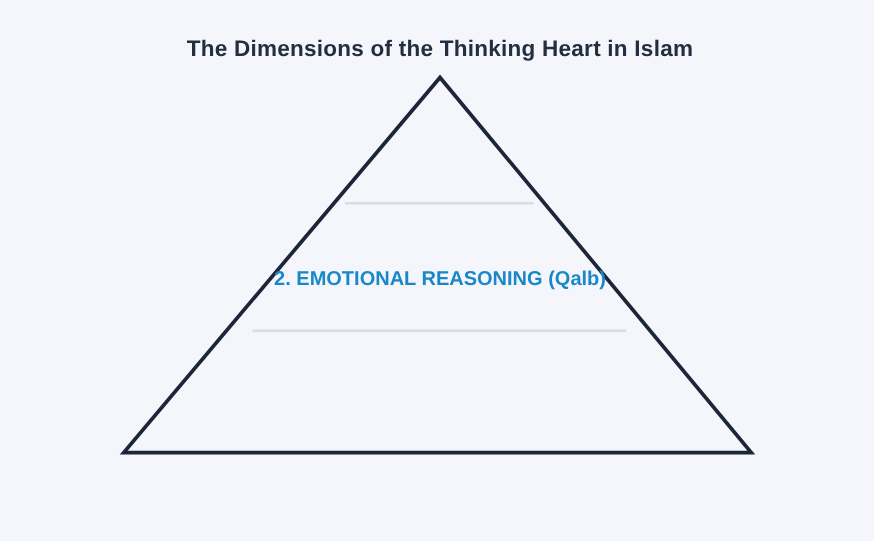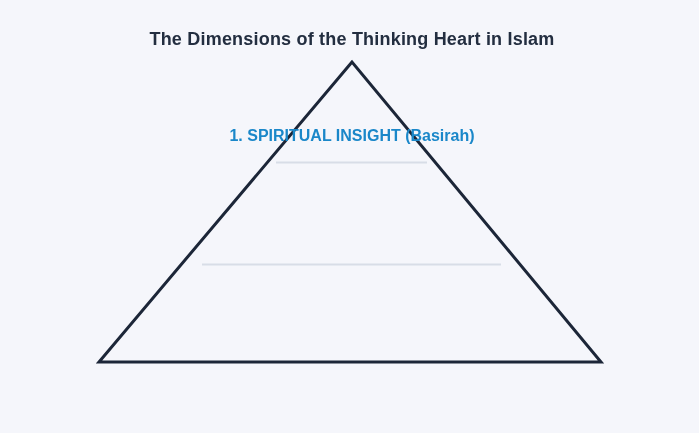--- a/index.html
+++ b/index.html
@@ -69,17 +69,17 @@
 <div class="canvas">
 
   <h1 class="title">The Dimensions of the Thinking Heart in Islam</h1>
 
   <svg class="pyramid-svg" viewBox="0 0 699 433" aria-hidden="true">
     <polygon points="352,62 99,362 601,362"></polygon>
     <line x1="276" y1="162.5" x2="427" y2="162.5"></line>
     <line x1="202" y1="264.5" x2="501" y2="264.5"></line>
   </svg>
 
-  <div class="level-label level-label-1">1. SPIRITUAL INSIGHT (Basirah)</div>
 
+  <div class="level-label level-label-2">2. EMOTIONAL REASONING (Qalb)</div>
 
 
 </div>
 
 </body></html>

